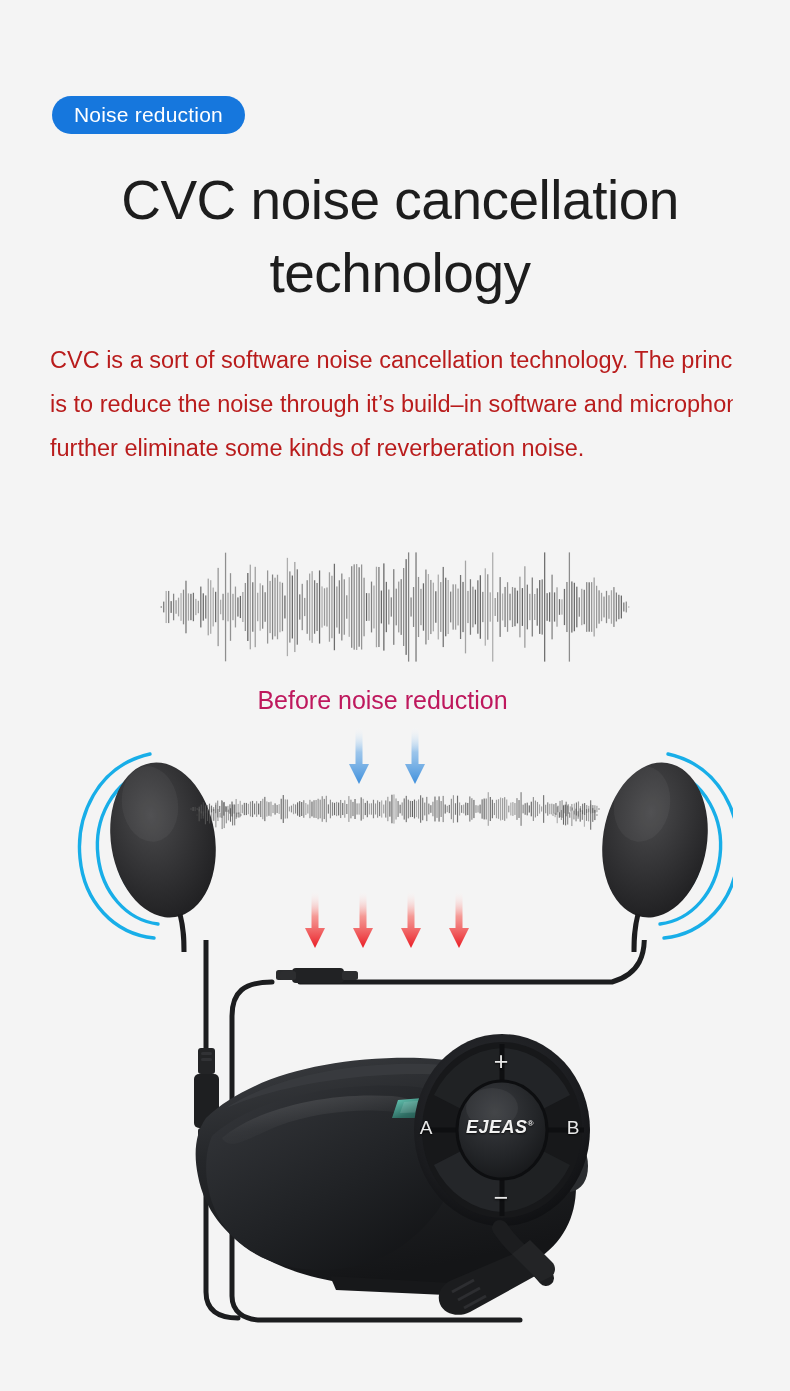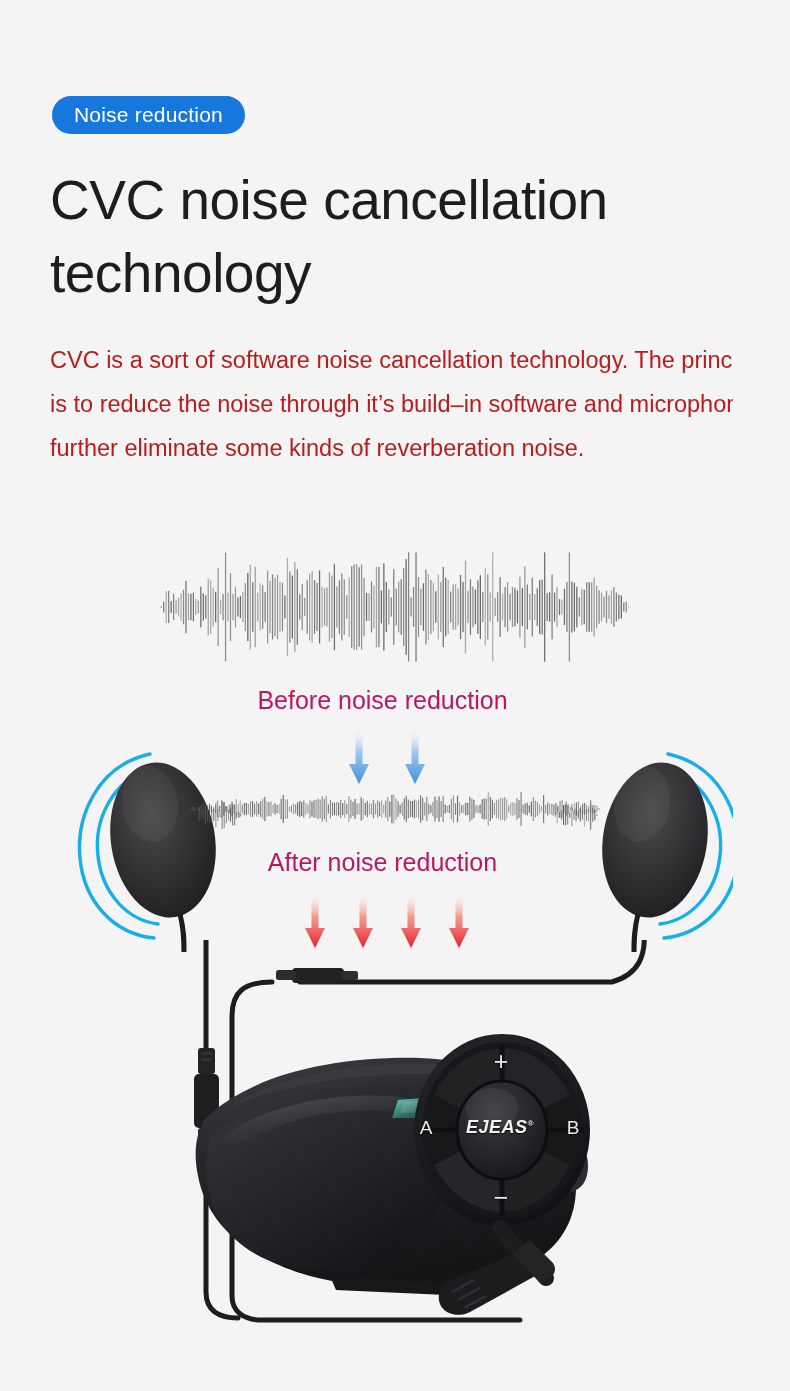--- a/index.html
+++ b/index.html
@@ -42,20 +42,21 @@
   .headline {
     position: absolute;
     left: 50px;
     top: 164px;
     width: 700px;
     font-size: 55px;
     line-height: 1.33;
     font-weight: 400;
     color: #1d1d1d;
     letter-spacing: -0.5px;
+    text-align: center;
   }
 
   .bodytext {
     position: absolute;
     left: 50px;
     top: 338px;
     width: 736px;
     font-size: 23.5px;
     line-height: 1.88;
     color: #b91c1c;
@@ -686,21 +687,20 @@
         <rect x="396.10" y="19.03" width="1.15" height="7.94" fill="#5a5a5a" opacity="0.57"></rect>
         <rect x="398.15" y="19.85" width="1.15" height="6.29" fill="#5a5a5a" opacity="0.46"></rect>
         <rect x="400.20" y="18.54" width="1.15" height="8.92" fill="#5a5a5a" opacity="0.46"></rect>
         <rect x="402.25" y="19.09" width="1.15" height="7.82" fill="#5a5a5a" opacity="0.73"></rect>
         <rect x="404.30" y="19.26" width="1.15" height="7.49" fill="#5a5a5a" opacity="0.60"></rect>
         <rect x="406.35" y="19.78" width="1.15" height="6.43" fill="#5a5a5a" opacity="0.54"></rect>
         <rect x="408.40" y="22.40" width="1.15" height="1.20" fill="#5a5a5a" opacity="0.95"></rect>
       </svg>
   </div>
 
-  <div class="wave-label label-after">After noise reduction</div>
 
   <div class="arrow arrow-r1">
     <svg viewBox="0 0 22 60">
         <defs>
           <linearGradient id="gr1" x1="0" y1="0" x2="0" y2="1">
       <stop offset="0%" stop-color="#ffffff" stop-opacity="0"></stop>
       <stop offset="45%" stop-color="#f5837e" stop-opacity=".8"></stop>
       <stop offset="100%" stop-color="#ea1c24"></stop>
           </linearGradient>
         </defs>

